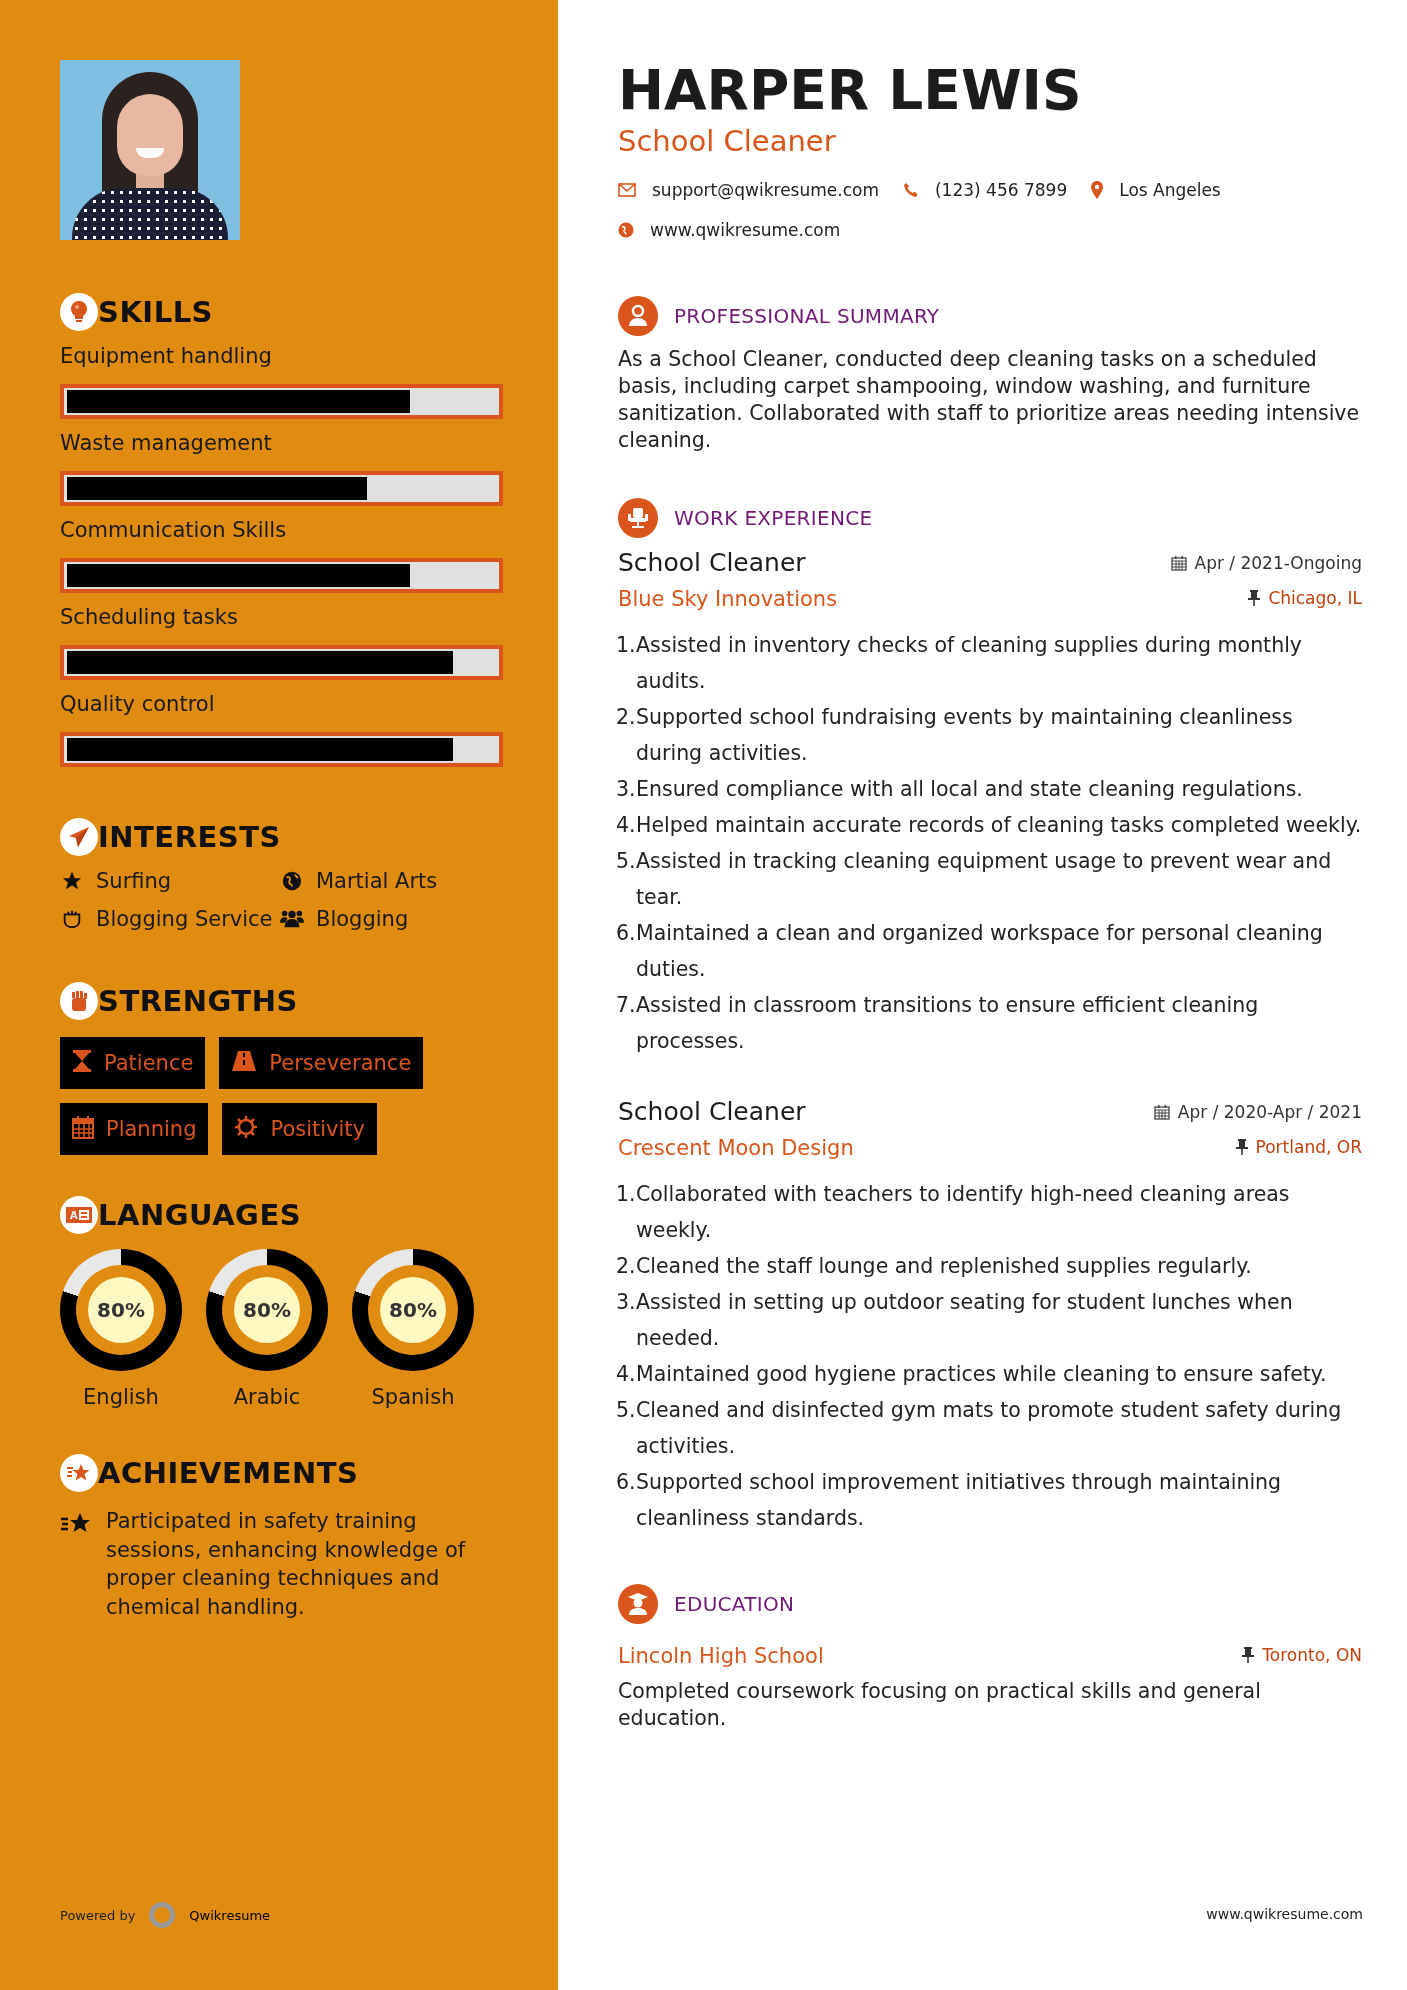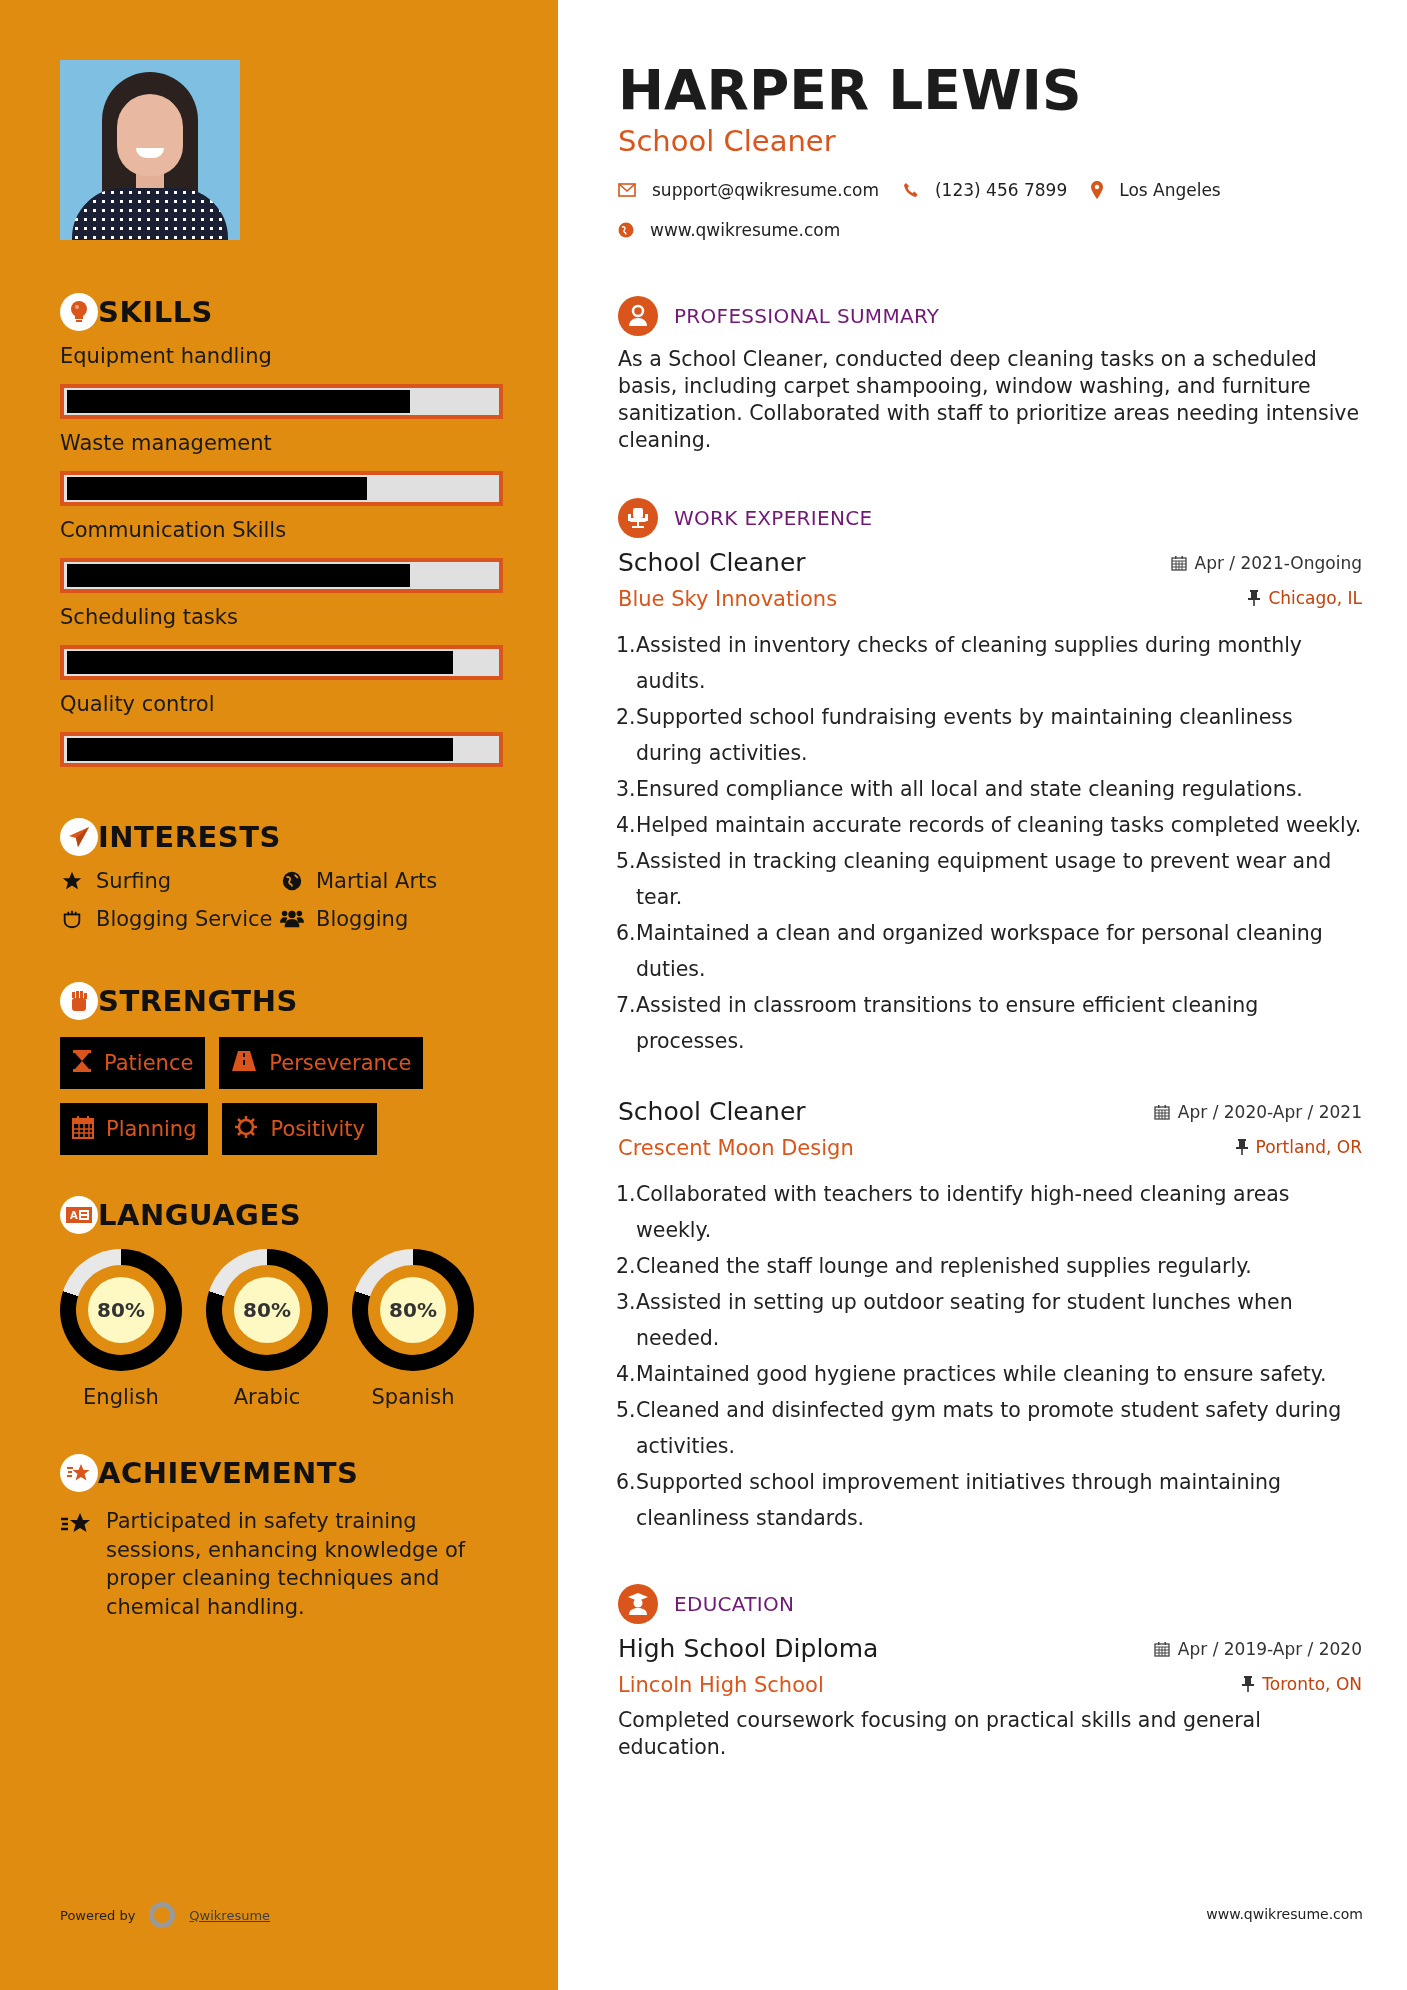--- a/index.html
+++ b/index.html
@@ -47,21 +47,21 @@
   .ring .inner { width: 66px; height: 66px; border-radius: 50%; background: #fef9c3; display: flex; align-items: center; justify-content: center; font-weight: bold; font-size: 20px; color: #333; }
   .lang .lname { margin-top: 14px; font-size: 21px; color: #1a1a1a; }
 
   .achievements { margin-top: 44px; }
   .ach { display: flex; gap: 12px; margin-top: 14px; width: 430px; }
   .ach .ai { width: 34px; flex-shrink: 0; padding-top: 4px; }
   .ach .at { font-size: 21px; line-height: 28.5px; color: #1a1a1a; }
 
   .powered { position: absolute; left: 60px; top: 1902px; display: flex; align-items: center; gap: 14px; font-size: 13px; color: #222; }
   .powered .q { width: 26px; height: 26px; border-radius: 50%; border: 5px solid #9a9a9a; }
-  .powered .link { text-decoration: underline; color: #404040; }
+  .powered .link { color: #000000; }
 
   
   .name { font-family: "DejaVu Sans", sans-serif; font-weight: bold; font-size: 55px; color: #1c1c1c; letter-spacing: 0; line-height: 64px; }
   .role { font-size: 29px; color: #d9551b; margin-top: 2px; }
   .contacts { display: flex; align-items: center; gap: 14px; margin-top: 22px; font-size: 17px; color: #222; }
   .contacts .ci { display: inline-flex; align-items: center; gap: 16px; margin-right: 10px; }
   .contact2 { display: flex; align-items: center; gap: 16px; margin-top: 20px; font-size: 17px; color: #222; }
 
   .m-head { display: flex; align-items: center; gap: 16px; height: 40px; }
   .m-head .ic { width: 40px; height: 40px; border-radius: 50%; background: #d9551b; display: flex; align-items: center; justify-content: center; flex-shrink: 0; }
@@ -445,32 +445,20 @@
             <svg width="22" height="24" viewBox="0 0 22 24">
               <path d="M11 1L1 5l10 4 10-4z" fill="#fff"></path>
               <circle cx="11" cy="11" r="4.5" fill="#fff"></circle>
               <path d="M2 23c0-5 4-7 9-7s9 2 9 7z" fill="#fff"></path>
             </svg>
           </span>
         <span class="ttl">EDUCATION</span>
       </div>
       <div class="job">
         <div class="job-row">
-          <span class="job-title">High School Diploma</span>
-          <span class="job-date">
-            <svg width="16" height="16" viewBox="0 0 16 16">
-                <rect x="1" y="3" width="14" height="12" fill="none" stroke="#444" stroke-width="1.3"></rect>
-                <path d="M1 6h14M1 9h14M1 12h14M5 6v9M8 6v9M11 6v9" stroke="#444" stroke-width="1"></path>
-                <rect x="4" y="1" width="1.5" height="3" fill="#444"></rect>
-                <rect x="10.5" y="1" width="1.5" height="3" fill="#444"></rect>
-              </svg>
-            <span>Apr / 2019-Apr / 2020</span>
-          </span>
-        </div>
-        <div class="job-row">
           <span class="job-co">Lincoln High School</span>
           <span class="job-loc">
             <svg width="12" height="16" viewBox="0 0 12 16">
                 <rect x="2" y="0" width="8" height="2" fill="#333"></rect>
                 <rect x="3" y="2" width="6" height="6" fill="#333"></rect>
                 <rect x="0" y="8" width="12" height="2" fill="#333"></rect>
                 <rect x="5.2" y="10" width="1.6" height="6" fill="#333"></rect>
               </svg>
             <span>Toronto, ON</span>
           </span>

